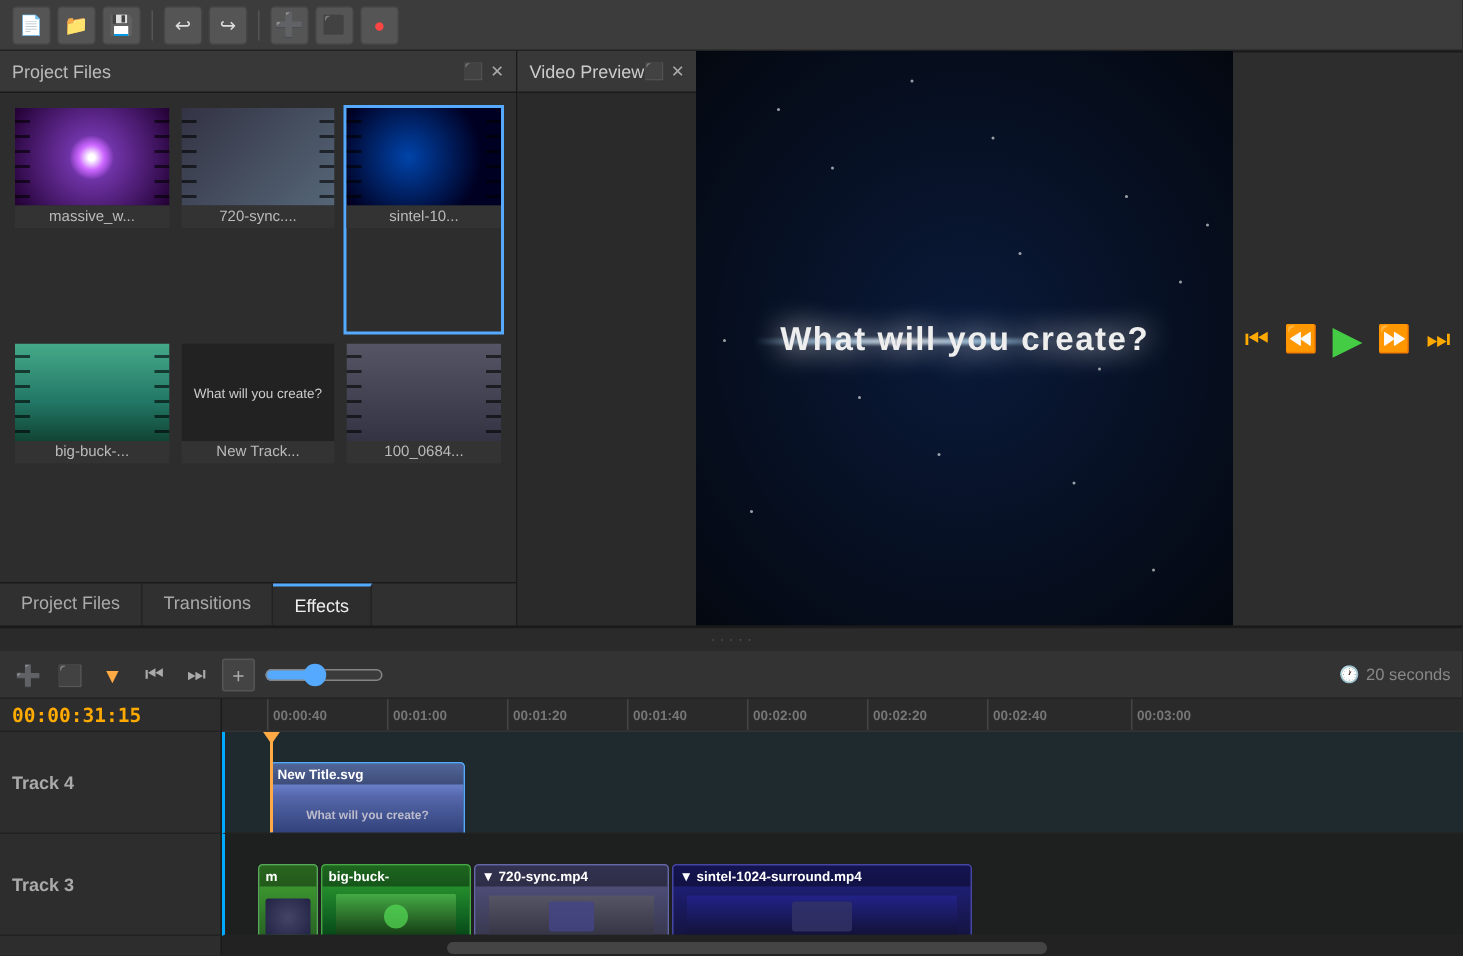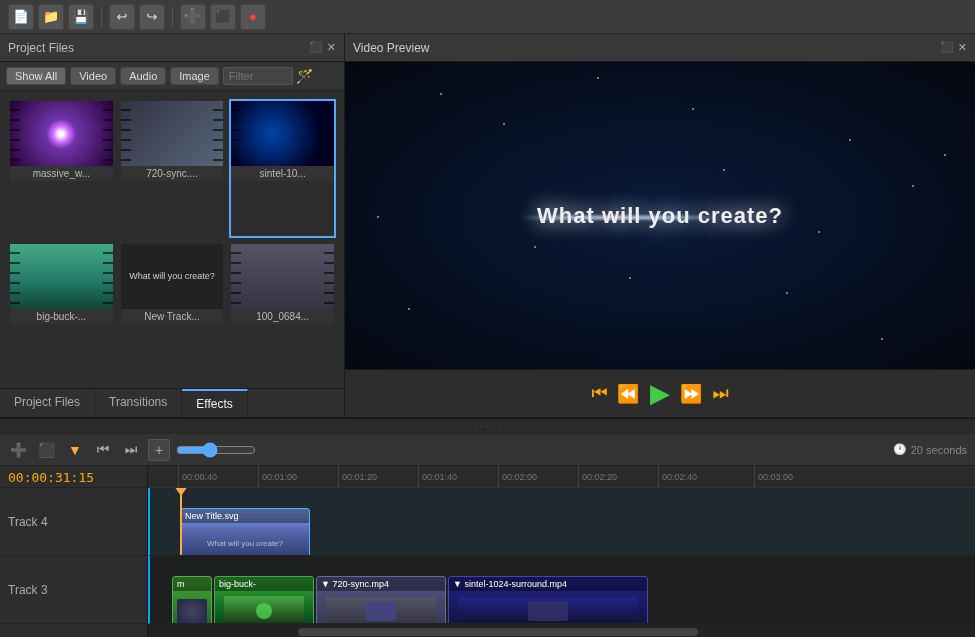--- a/index.html
+++ b/index.html
@@ -209,21 +209,21 @@
     .tab-btn.active {
       background: #2d2d2d;
       color: #eee;
       border-top: 2px solid #5af;
     }
 
     
     #right-panel {
       flex: 1;
       display: flex;
-      flex-direction: column;
+      flex-direction: row;
       background: #2a2a2a;
     }
 
     #video-preview-header {
       background: #383838;
       padding: 4px 8px;
       display: flex;
       align-items: center;
       justify-content: space-between;
       border-bottom: 1px solid #1a1a1a;
@@ -342,20 +342,21 @@
       font-size: 11px;
       display: flex;
       align-items: center;
       gap: 4px;
     }
 
     #timeline-content {
       display: flex;
       flex: 1;
       overflow: hidden;
+      font-weight: bold;
     }
 
     #track-labels {
       width: 148px;
       background: #2d2d2d;
       border-right: 1px solid #1a1a1a;
       flex-shrink: 0;
     }
     .ruler-mark {
       flex-shrink: 0;
@@ -516,28 +517,20 @@
   <div id="left-panel">
 
     <div id="project-files-header">
       <span>Project Files</span>
       <div class="header-controls">
         <button class="header-btn">⬛</button>
         <button class="header-btn">✕</button>
       </div>
     </div>
 
-    <div id="project-files-toolbar">
-      <button class="filter-btn active">Show All</button>
-      <button class="filter-btn">Video</button>
-      <button class="filter-btn">Audio</button>
-      <button class="filter-btn">Image</button>
-      <input class="filter-input" type="text" placeholder="Filter" style="">
-      <button class="clear-btn">🪄</button>
-    </div>
 
     <div id="project-files-grid">
 
       <div class="media-item">
         <div class="media-thumbnail">
           <div class="thumb-massive">
             <div style="width:30px;height:30px;background:radial-gradient(circle,#fff 10%,#cc66ff 40%,transparent 70%);border-radius:50%;"></div>
           </div>
           <div class="film-strip"></div>
         </div>

